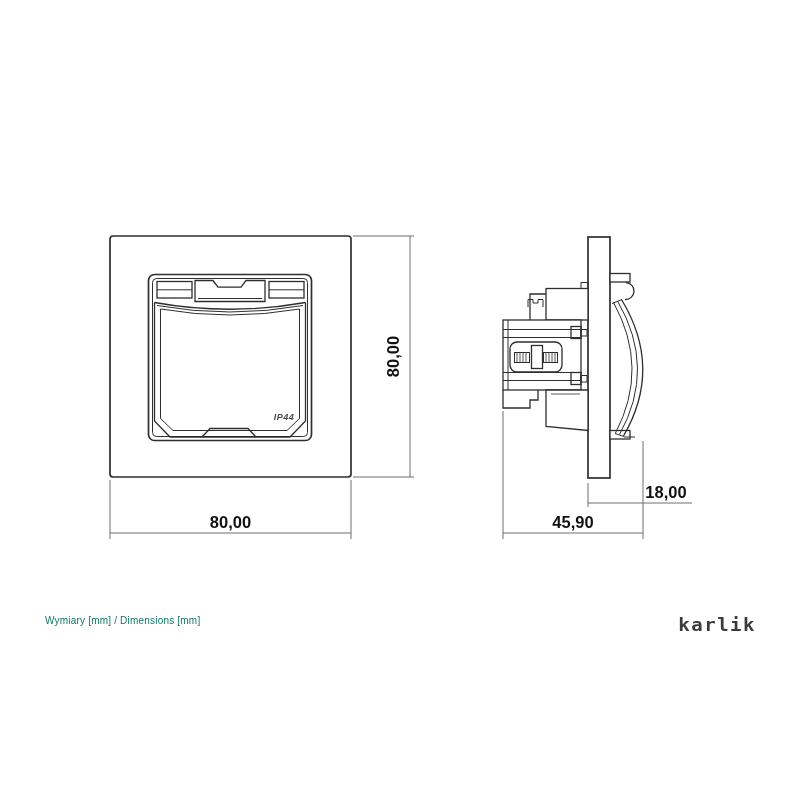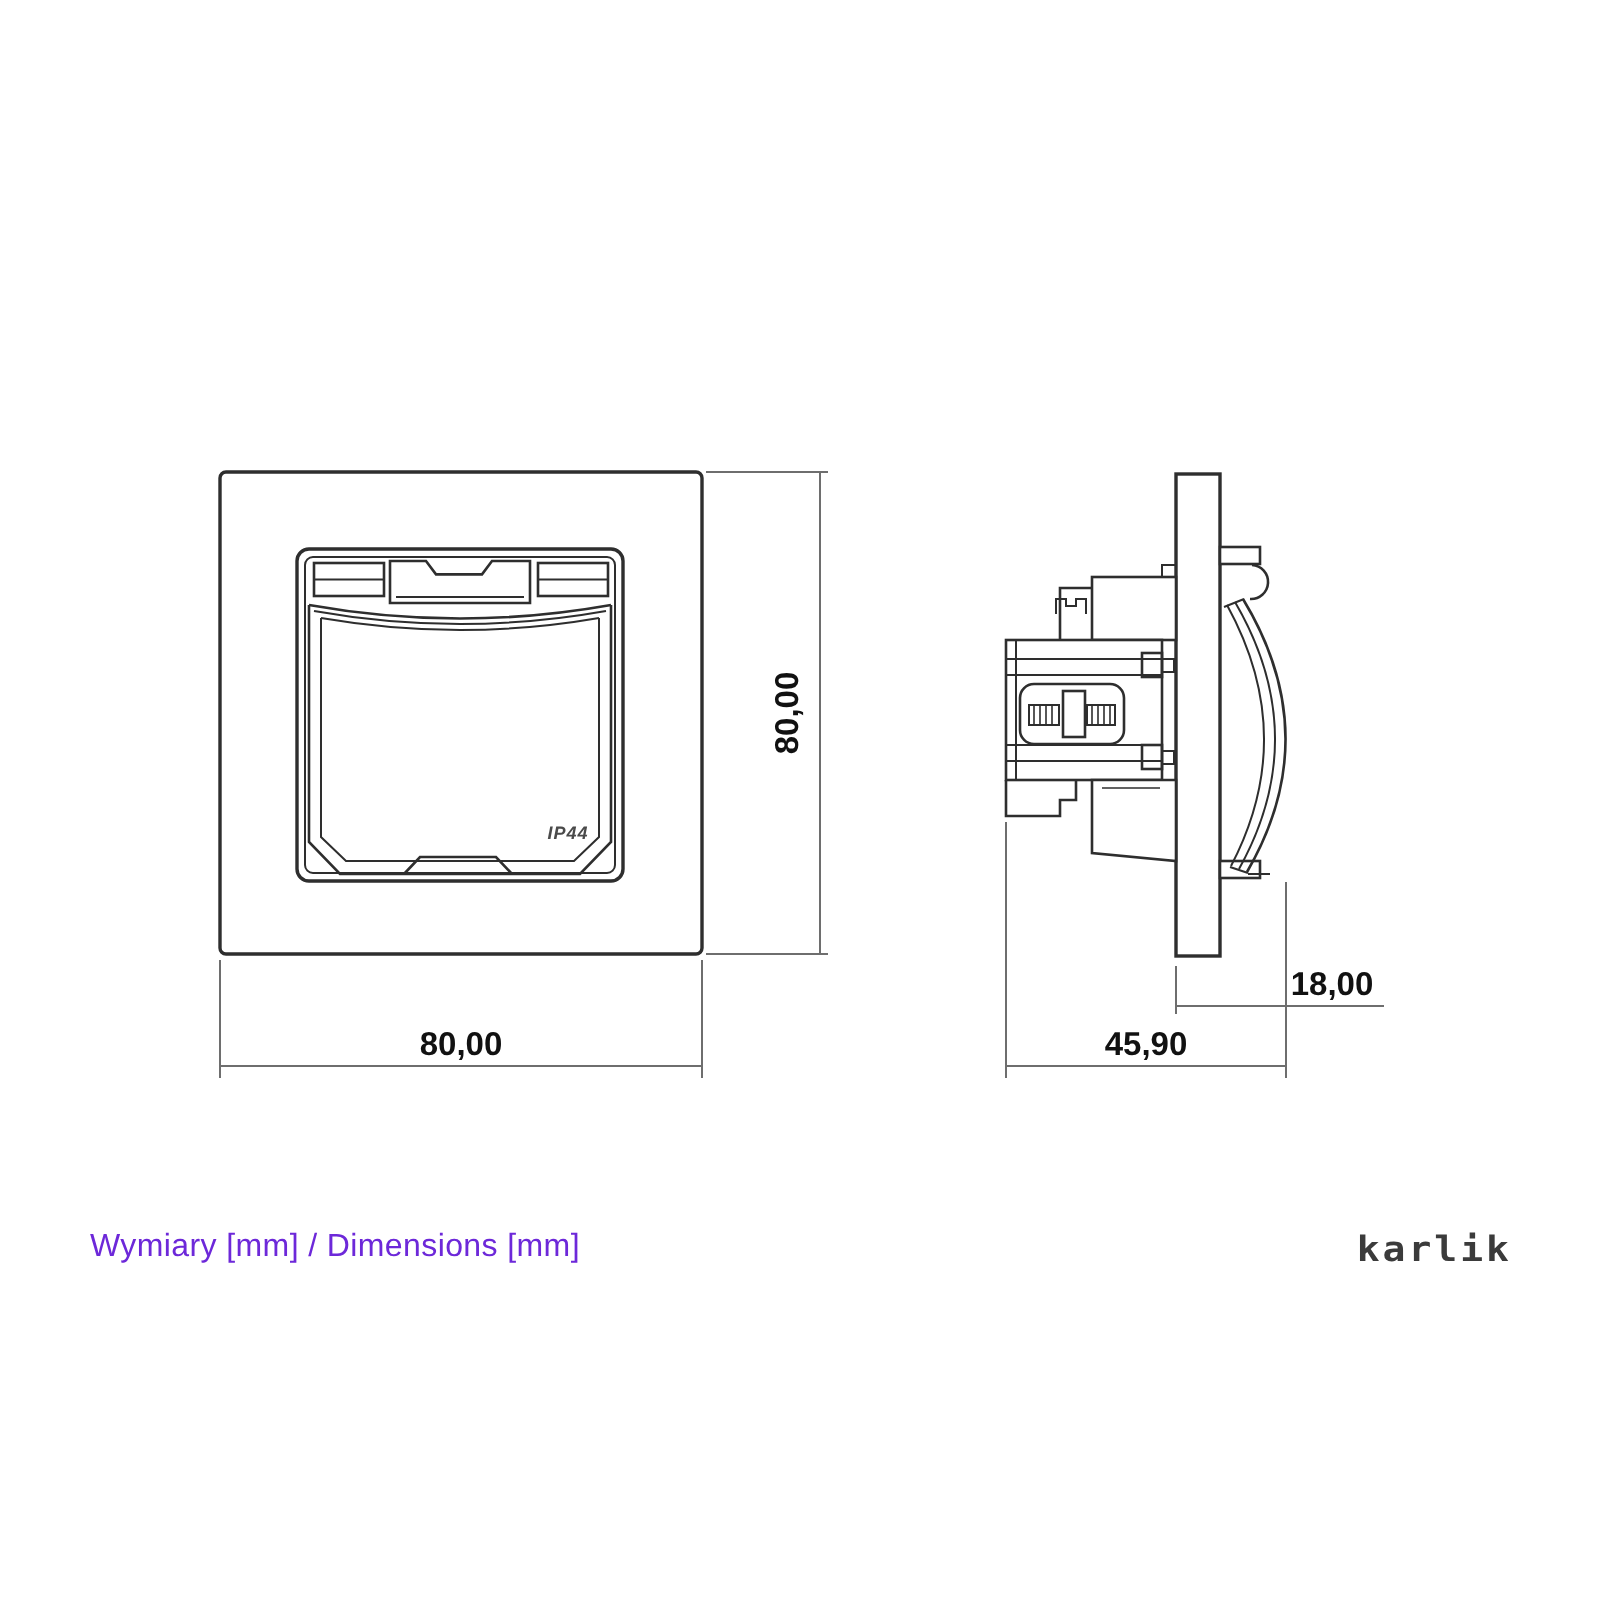--- a/index.html
+++ b/index.html
@@ -9,21 +9,21 @@
   .part{stroke:#2e2e2e;fill:none;}
   .part-heavy{stroke:#2e2e2e;stroke-width:1.7;fill:#ffffff;}
   .part-fill{fill:#ffffff;}
   .thin{stroke-width:1;}
   .med{stroke-width:1.3;}
   .heavy{stroke-width:1.7;}
   .hatch{stroke-width:0.8;}
   .dim{stroke:#6e6e6e;stroke-width:1;fill:none;}
   .dim-label{font-family:"Liberation Sans",sans-serif;font-size:16.5px;font-weight:bold;fill:#111111;}
   .ip-label{font-family:"Liberation Sans",sans-serif;font-size:9px;font-weight:bold;font-style:italic;fill:#4a4a4a;letter-spacing:0.5px;}
-  .footer-caption{position:absolute;left:45px;top:615px;font-size:16px;color:#6d28d9;letter-spacing:0.2px;}
+  .footer-caption{position:absolute;left:45px;top:615px;font-size:10px;color:#0f766e;letter-spacing:0.2px;}
   .brand-logo{position:absolute;right:44px;top:614px;font-family:"DejaVu Sans Mono",monospace;font-size:19px;font-weight:bold;color:#3b3b3b;letter-spacing:1.5px;transform:scaleY(0.92);}
 </style>
 </head>
 <body>
 
 <div class="stage">
   <svg width="800" height="800" viewBox="0 0 800 800">
 
     <g>
 

